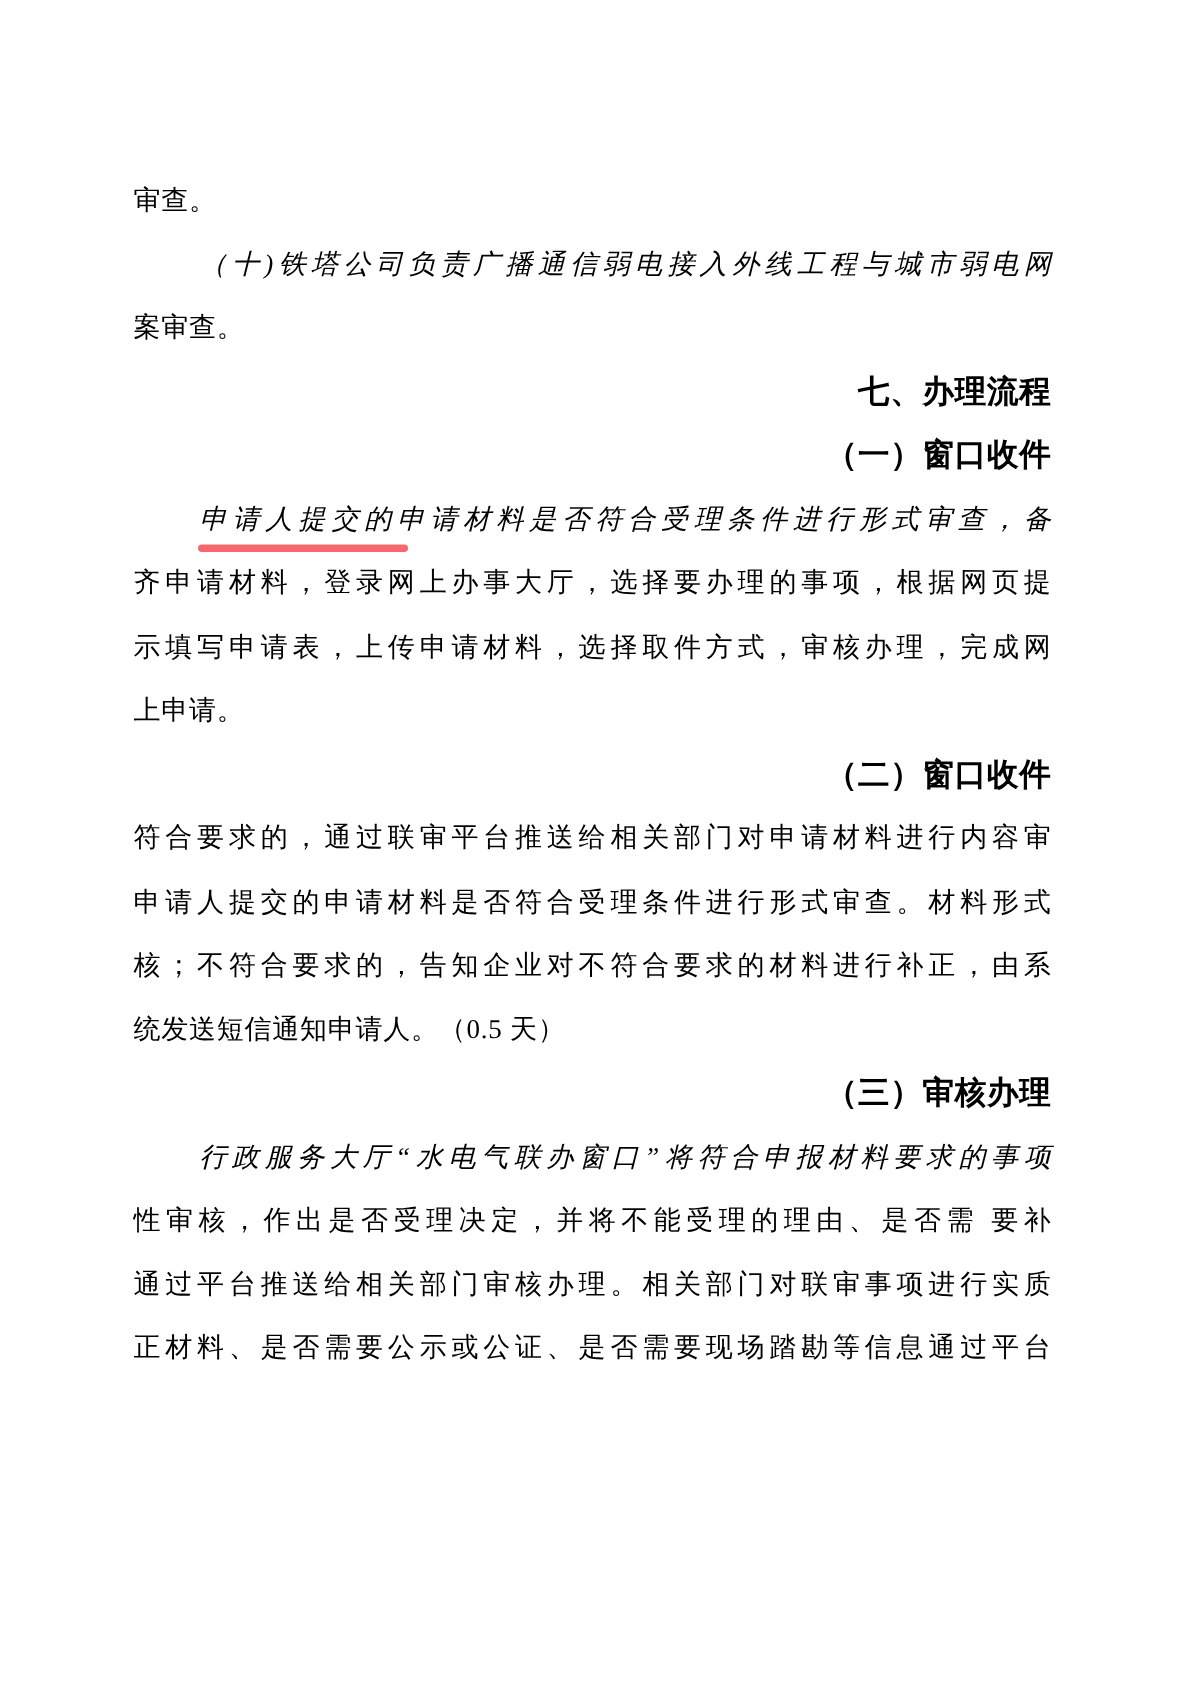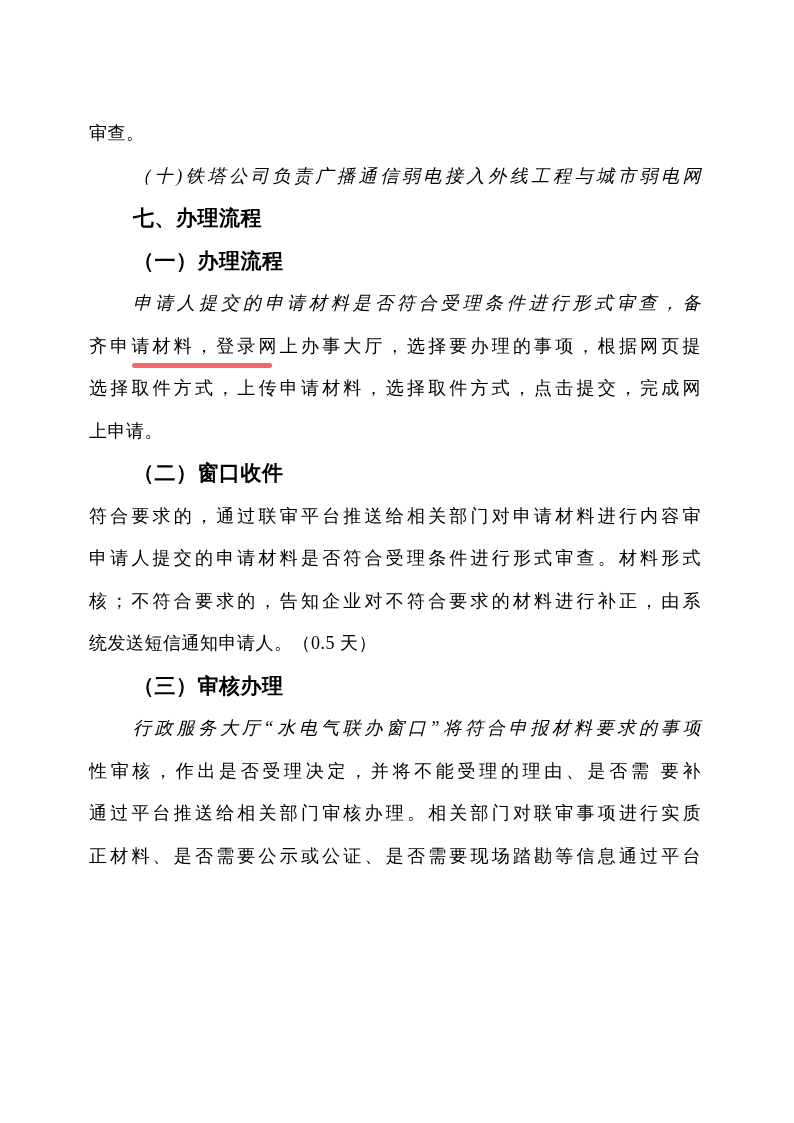--- a/index.html
+++ b/index.html
@@ -35,43 +35,45 @@
     font-style: italic;
   }
   .just {
     text-align: justify;
     text-align-last: justify;
   }
   .head {
     font-weight: 700;
     text-indent: 44px;
     font-size: 21px;
+    text-align: right;
   }
   .red-underline {
     position: absolute;
     left: 43px;
     top: 251px;
     width: 140px;
     height: 5px;
     border-radius: 2.5px;
     background: #f5696e;
   }
 </style>
 </head>
 <body>
 
 <div class="page">
   <div class="content">
     <div class="ln">审查。</div>
     <div class="ln indent just">（十)铁塔公司负责广播通信弱电接入外线工程与城市弱电网</div>
+    <div class="ln">案审查。</div>
     <div class="ln head">七、办理流程</div>
-    <div class="ln head">（一）办理流程</div>
+    <div class="ln head">（一）窗口收件</div>
     <div class="ln indent just">申请人提交的申请材料是否符合受理条件进行形式审查，备</div>
     <div class="ln just">齐申请材料，登录网上办事大厅，选择要办理的事项，根据网页提</div>
-    <div class="ln just">选择取件方式，上传申请材料，选择取件方式，点击提交，完成网</div>
+    <div class="ln just">示填写申请表，上传申请材料，选择取件方式，审核办理，完成网</div>
     <div class="ln">上申请。</div>
     <div class="ln head">（二）窗口收件</div>
     <div class="ln just">符合要求的，通过联审平台推送给相关部门对申请材料进行内容审</div>
     <div class="ln just">申请人提交的申请材料是否符合受理条件进行形式审查。材料形式</div>
     <div class="ln just">核；不符合要求的，告知企业对不符合要求的材料进行补正，由系</div>
     <div class="ln">统发送短信通知申请人。（0.5 天）</div>
     <div class="ln head">（三）审核办理</div>
     <div class="ln indent just">行政服务大厅“水电气联办窗口”将符合申报材料要求的事项</div>
     <div class="ln just">性审核，作出是否受理决定，并将不能受理的理由、是否需 要补</div>
     <div class="ln just">通过平台推送给相关部门审核办理。相关部门对联审事项进行实质</div>

